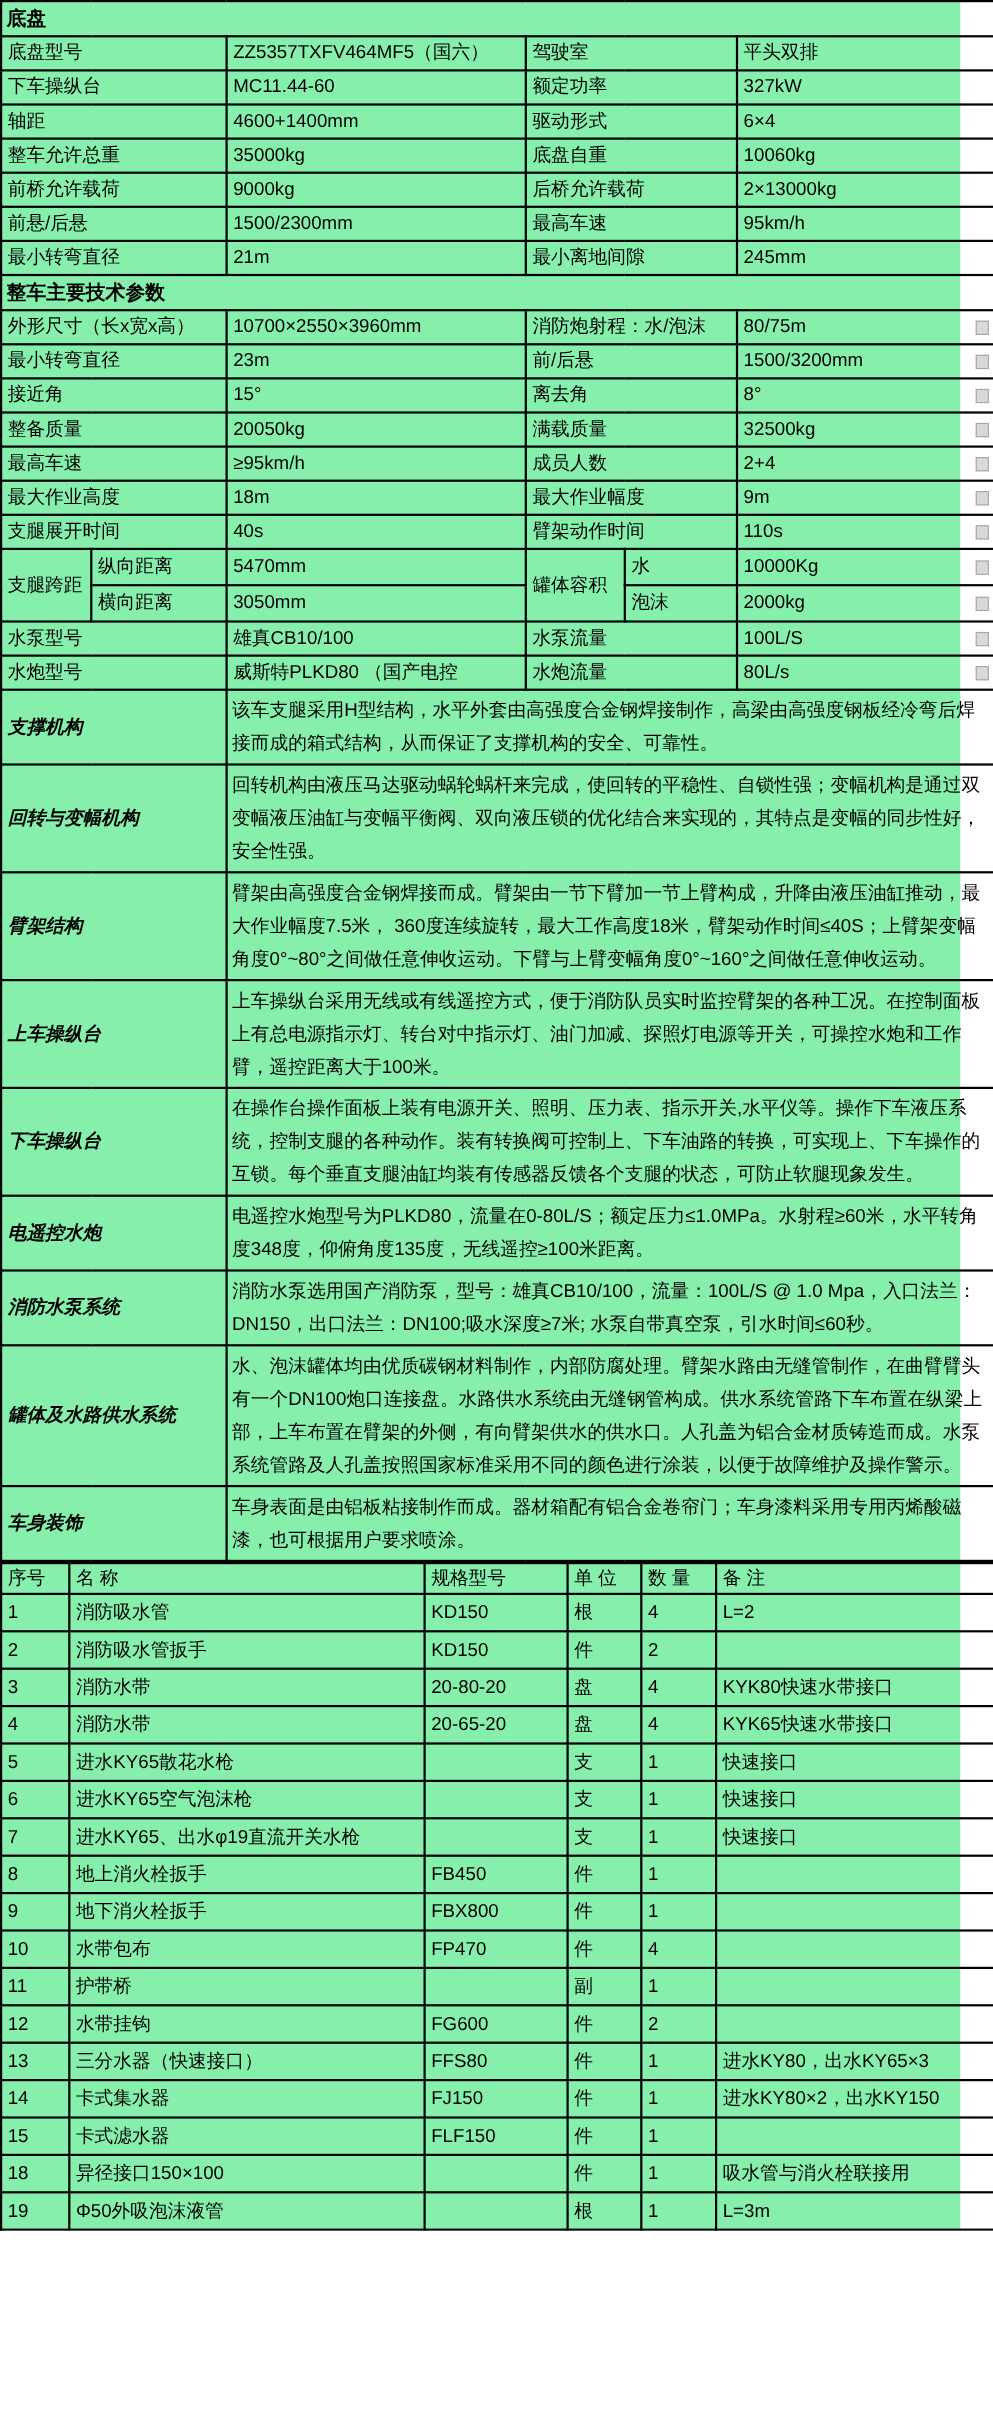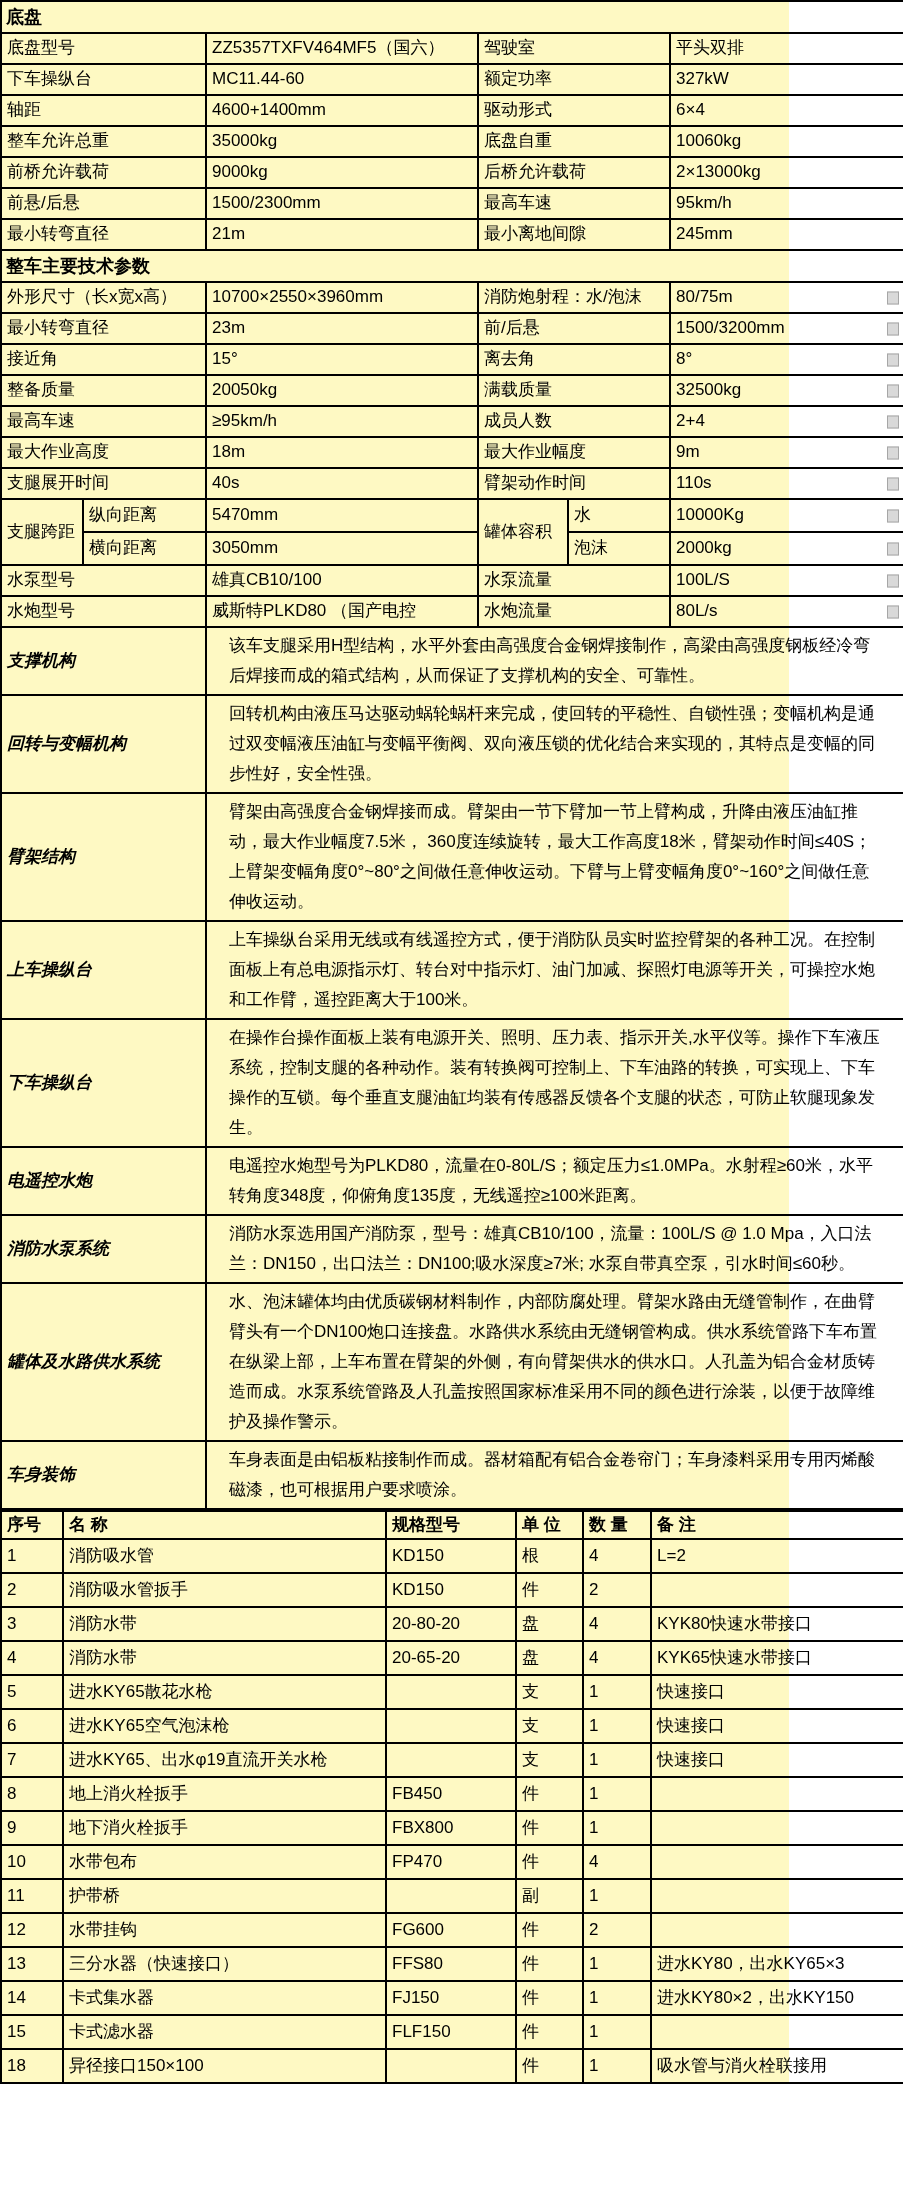--- a/index.html
+++ b/index.html
@@ -1,20 +1,20 @@
 <!DOCTYPE html>
 <html><head>
 <meta charset="utf-8">
 <style>
   html,body{margin:0;padding:0;background:#fff;}
   .doc{
-    width:789px;
+    width:873px;
     font-family:"Liberation Sans","DejaVu Sans",sans-serif;
     color:#000;
-    background:#fef9c3;
+    background:#86efac;
   }
   table{border-collapse:collapse;table-layout:fixed;width:903px;}
   td{
     border:2px solid #000;
     font-size:17px;
     padding:0 5px;
     vertical-align:middle;
     word-break:break-all;
     overflow:hidden;
     position:relative;
@@ -24,24 +24,24 @@
     font-weight:bold;
     font-size:18px;
     height:26px;
     padding:2px 4px;
   }
   .spec-row td{height:29px;}
   .sub-row td{height:31px;}
   .feature-label{font-weight:bold;font-size:17px;font-style:italic;}
   .feature-text{
     line-height:30px;
-    padding:3px 22px;
+    padding:3px 4px;
     font-size:17px;
   }
-  .head-row td{font-weight:bold;height:26px;margin-left:10px;}
+  .head-row td{font-weight:normal;height:26px;margin-left:10px;}
   .equip-row td{height:32px;}
   .mark{
     position:absolute;
     right:4px;top:50%;
     transform:translateY(-50%);
     width:12px;height:13px;
     background:#d9d9d9;
     border:1px solid #a6a6a6;
     box-sizing:border-box;
   }
@@ -365,16 +365,24 @@
           <td></td>
         </tr>
         <tr class="equip-row">
           <td>18</td>
           <td>异径接口150×100</td>
           <td></td>
           <td>件</td>
           <td>1</td>
           <td>吸水管与消火栓联接用</td>
         </tr>
+        <tr class="equip-row">
+          <td>19</td>
+          <td>Φ50外吸泡沫液管</td>
+          <td></td>
+          <td>根</td>
+          <td>1</td>
+          <td>L=3m</td>
+        </tr>
       </tbody>
   </table>
 
 </div>
 
 </body></html>

